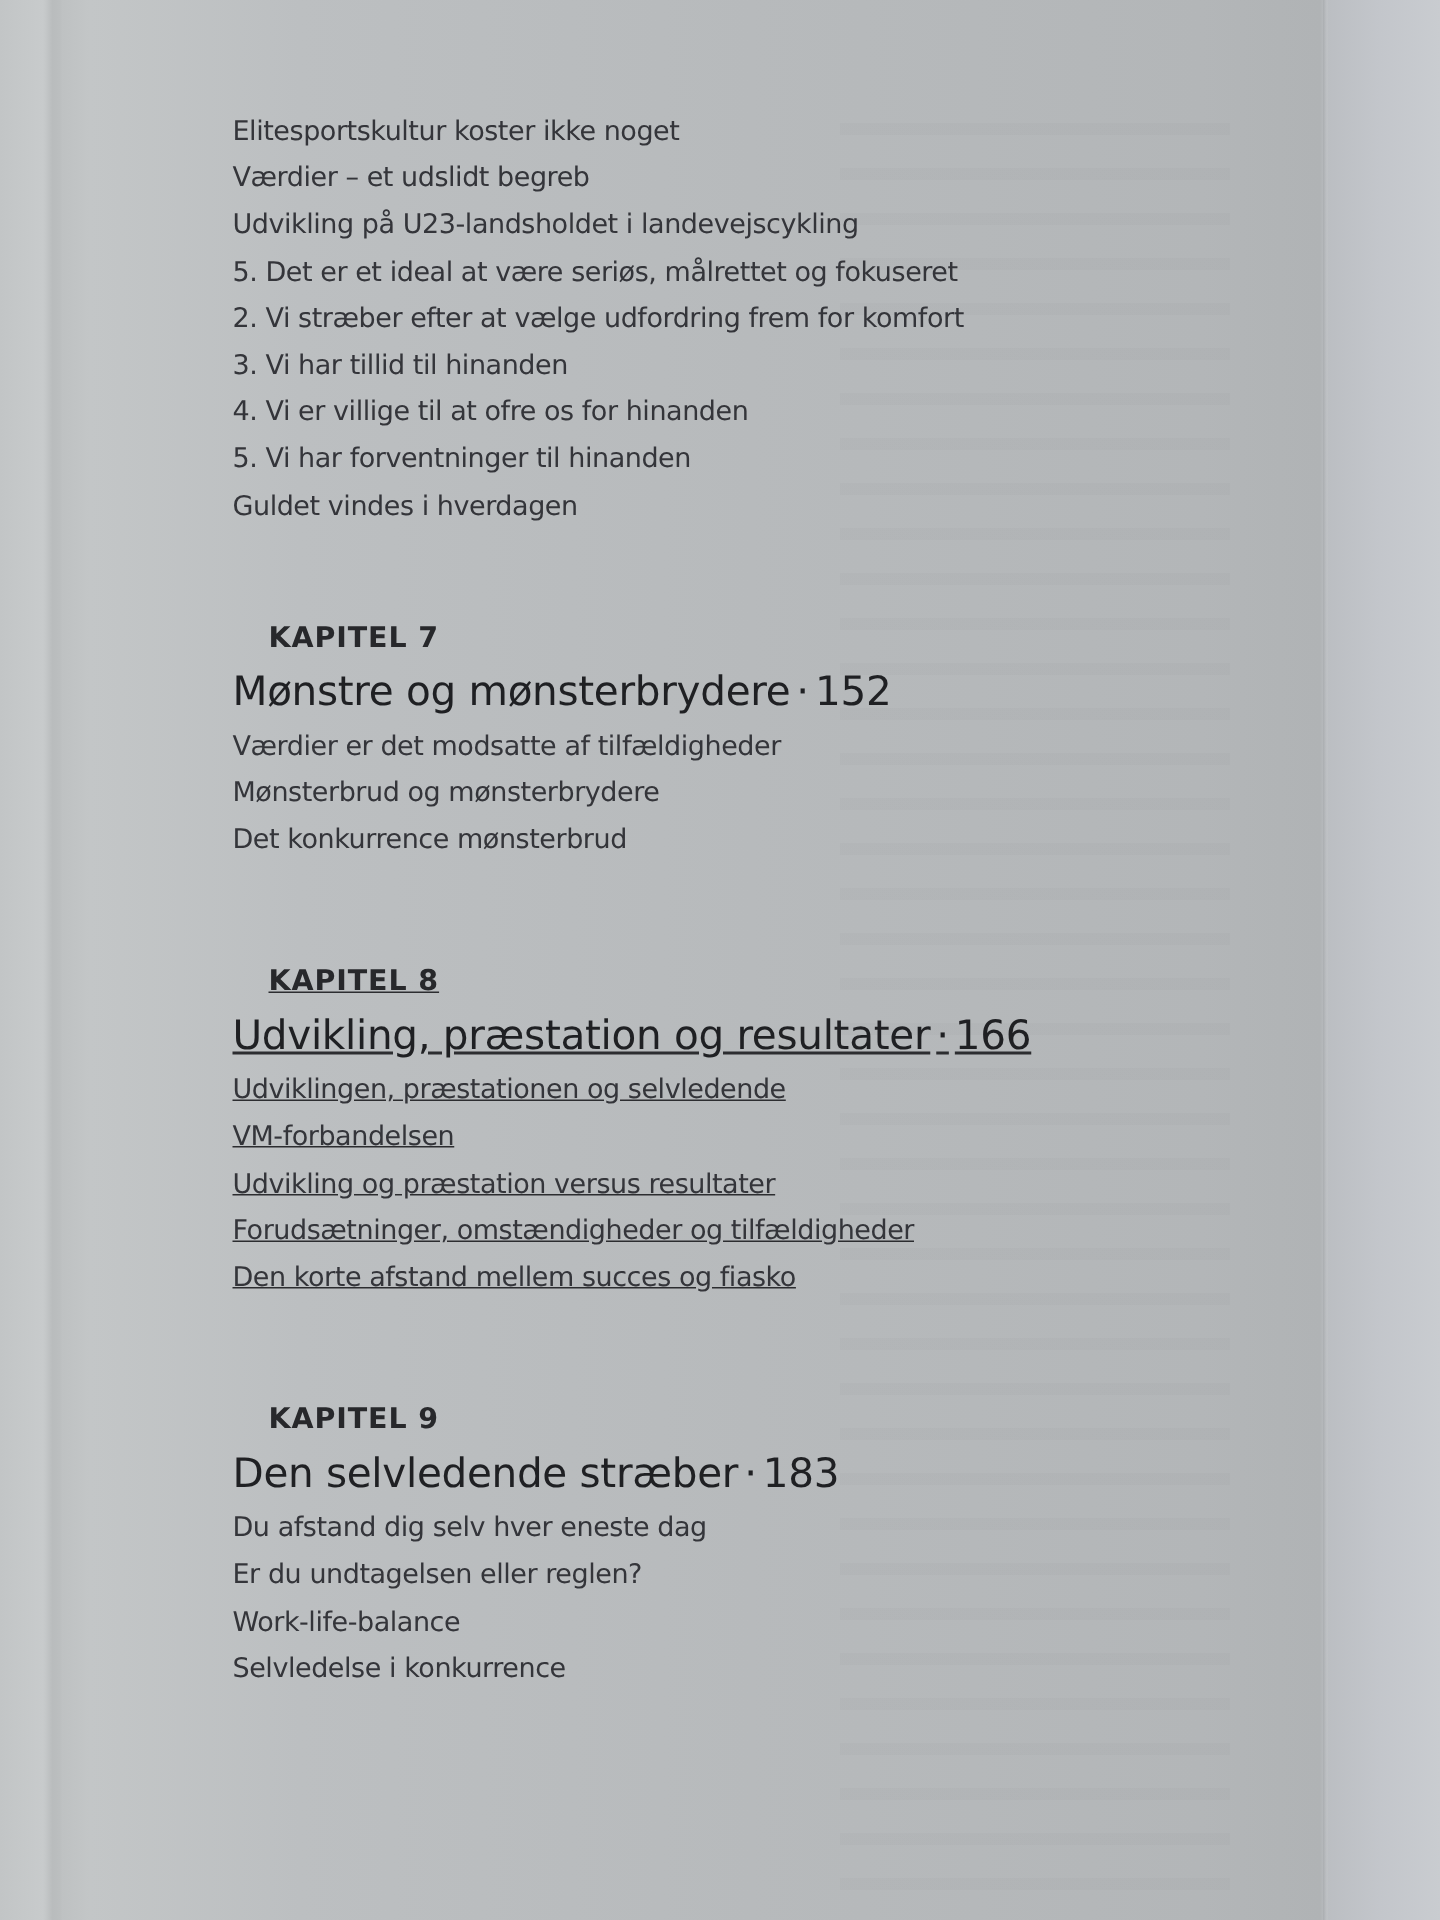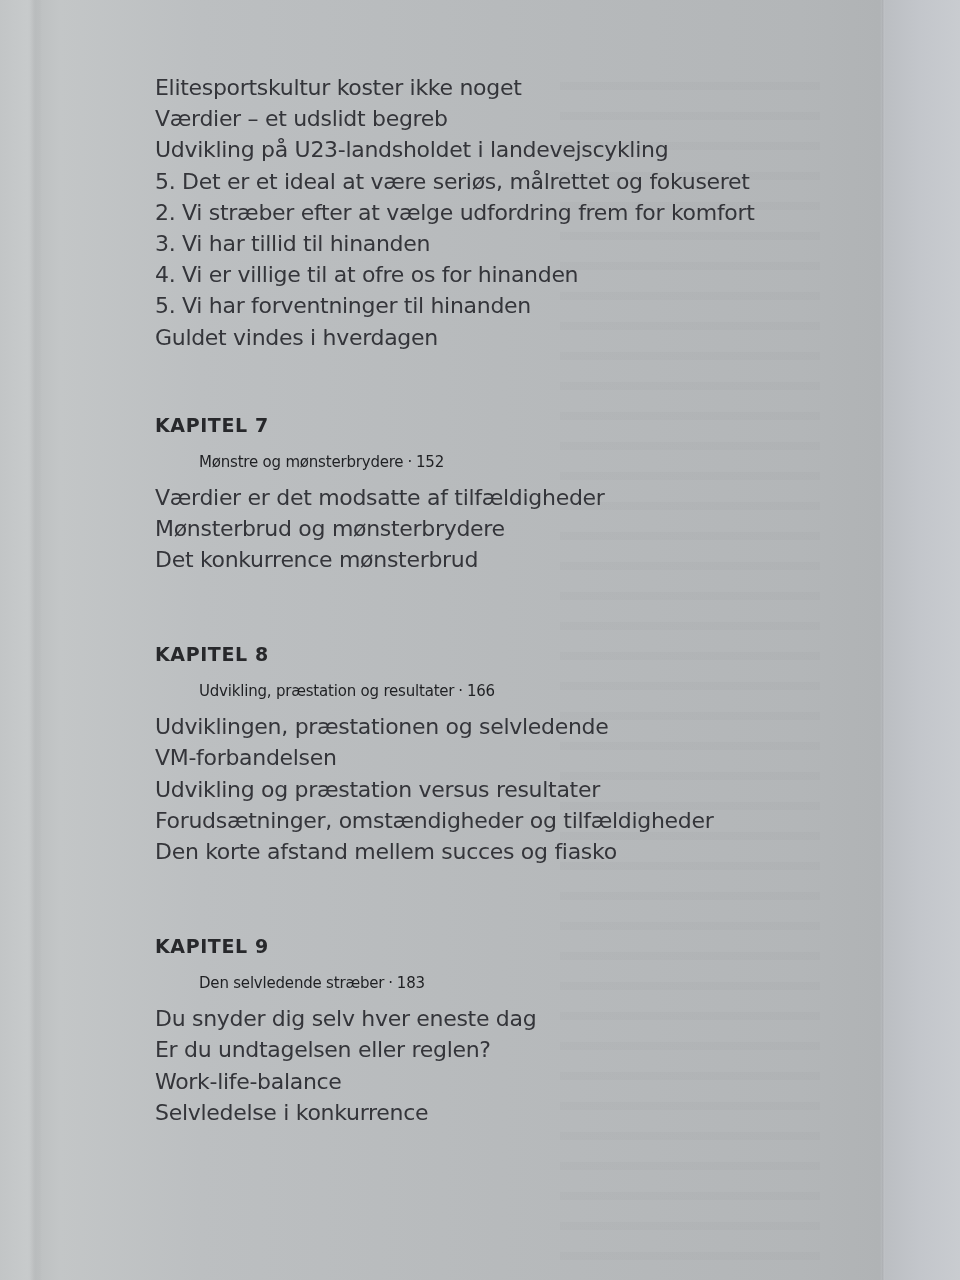--- a/index.html
+++ b/index.html
@@ -53,46 +53,46 @@
     }
     .toc {
       position: absolute;
       left: 155px;
       top: 72px;
       width: 640px;
       font-family: "DejaVu Sans", sans-serif;
       color: #2c2d30;
     }
     .entry {
-      font-size: 22px;
+      font-size: 18px;
       line-height: 31.2px;
       height: 31.2px;
       color: #34353a;
       letter-spacing: -0.3px;
       white-space: nowrap;
     }
     .chapter {
       margin-top: 0;
     }
     .chapter-label {
       font-size: 19px;
       font-weight: bold;
       letter-spacing: 0.6px;
       color: #27282b;
       height: 34px;
       line-height: 34px;
+      margin-left: 24px;
     }
     .chapter-title {
-      font-size: 15px;
+      font-size: 27px;
       color: #1f2023;
       height: 40px;
       line-height: 40px;
       letter-spacing: -0.2px;
       white-space: nowrap;
-      margin-left: 44px;
     }
     .chapter-title .sep { padding: 0 4px; }
   </style>
 </head>
 <body>
 
 <div class="page">
   <div class="fold-shadow"></div>
   <div class="bleed"></div>
   <div class="edge-line"></div>
@@ -112,33 +112,33 @@
     </div>
 
     <div class="chapter" style="margin-top:55px;">
       <div class="chapter-label">KAPITEL 7</div>
       <div class="chapter-title"><span>Mønstre og mønsterbrydere</span><span class="sep">·</span><span>152</span></div>
       <div class="entry">Værdier er det modsatte af tilfældigheder</div>
       <div class="entry">Mønsterbrud og mønsterbrydere</div>
       <div class="entry">Det konkurrence mønsterbrud</div>
     </div>
 
-    <div class="chapter" style="margin-top:62px;">
+    <div class="chapter" style="margin-top:62px;text-decoration:underline;">
       <div class="chapter-label">KAPITEL 8</div>
       <div class="chapter-title"><span>Udvikling, præstation og resultater</span><span class="sep">·</span><span>166</span></div>
       <div class="entry">Udviklingen, præstationen og selvledende</div>
       <div class="entry">VM-forbandelsen</div>
       <div class="entry">Udvikling og præstation versus resultater</div>
       <div class="entry">Forudsætninger, omstændigheder og tilfældigheder</div>
       <div class="entry">Den korte afstand mellem succes og fiasko</div>
     </div>
 
     <div class="chapter" style="margin-top:62px;">
       <div class="chapter-label">KAPITEL 9</div>
       <div class="chapter-title"><span>Den selvledende stræber</span><span class="sep">·</span><span>183</span></div>
-      <div class="entry">Du snyder dig selv hver eneste dag</div>
+      <div class="entry">Du afstand dig selv hver eneste dag</div>
       <div class="entry">Er du undtagelsen eller reglen?</div>
       <div class="entry">Work-life-balance</div>
       <div class="entry">Selvledelse i konkurrence</div>
     </div>
 
   </div>
 </div>
 
 </body></html>

